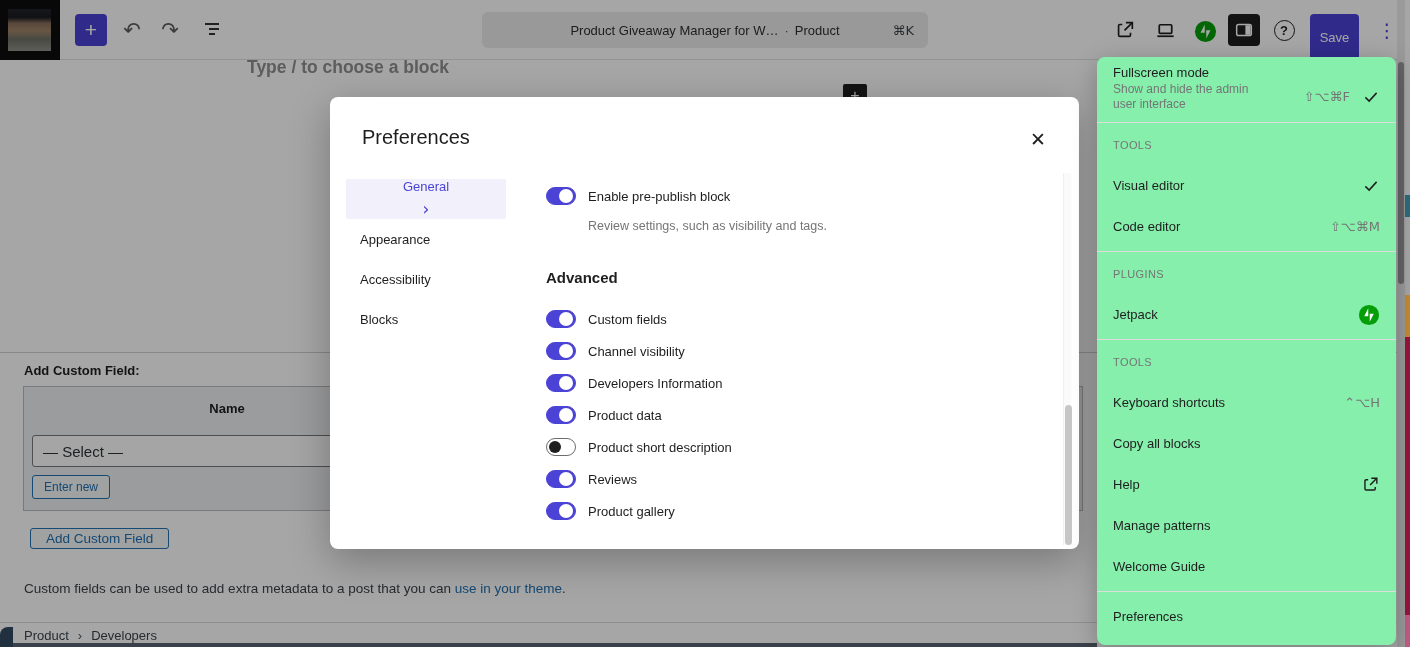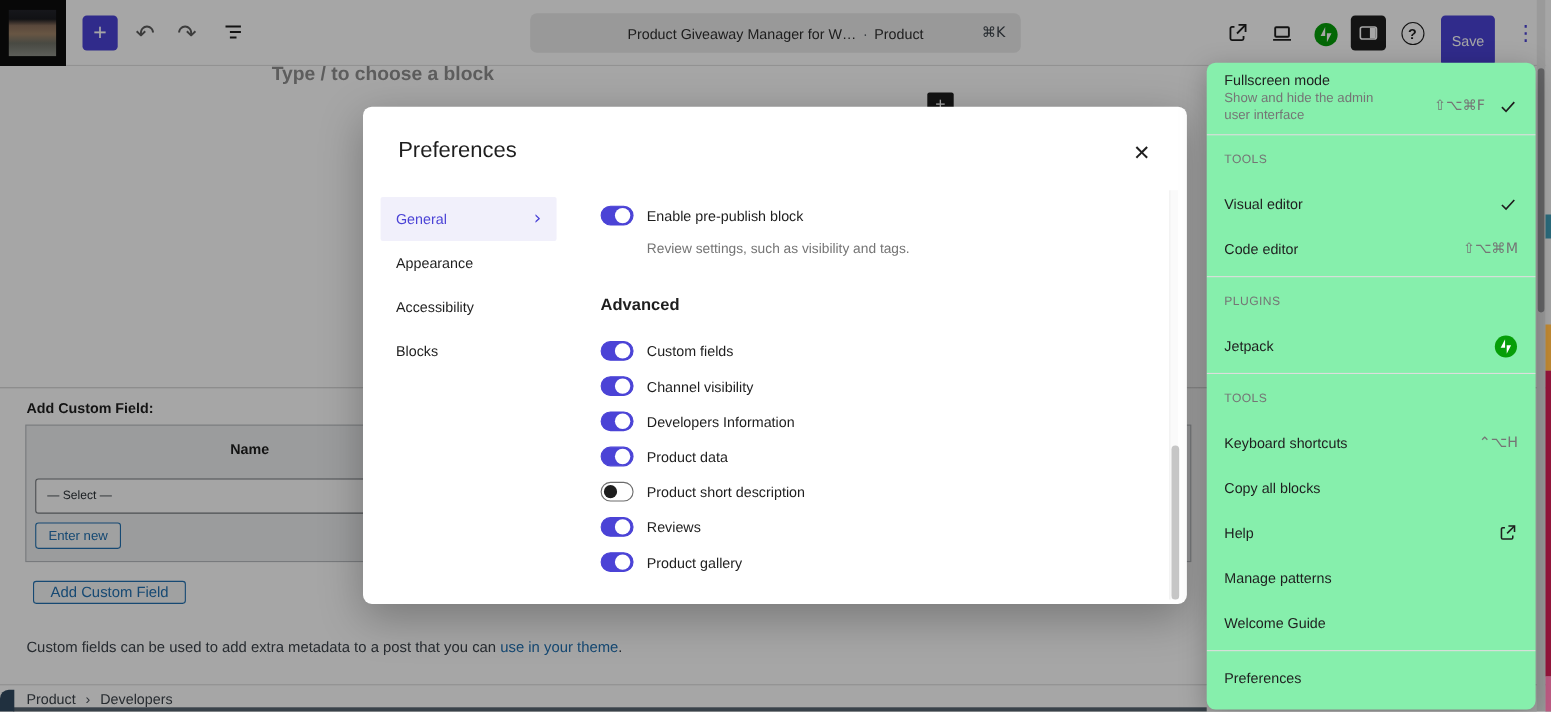--- a/index.html
+++ b/index.html
@@ -32,21 +32,21 @@
   
   .canvas { position:absolute; top:61px; left:0; width:1410px; height:291px; background:#fff; z-index:1; }
   .block-placeholder { position:absolute; top:-4px; left:247px; font-size:17.5px; color:#8f8f8f;font-weight:bold; }
   .inserter-btn { position:absolute; top:23px; left:843px; width:24px; height:24px; background:#1e1e1e; color:#fff; border:none; border-radius:2px; font-size:16px; line-height:22px; text-align:center; cursor:pointer; }
 
   
   .metabox { position:absolute; top:352px; left:0; width:1410px; height:270px; background:#fff; border-top:1px solid #d0d0d0; z-index:1; }
   .cf-heading { position:absolute; top:10px; left:24px; font-size:13px; font-weight:bold; color:#1e1e1e; }
   .cf-panel { position:absolute; top:33px; left:23px; width:1060px; height:125px; background:#eef0f1; border:1px solid #b9bcc0; }
   .cf-name-header { position:absolute; top:14px; left:203px; transform:translateX(-50%); font-size:13px; font-weight:bold; color:#1e1e1e; }
-  .cf-select { position:absolute; top:48px; left:8px; width:450px; height:32px; background:#fdfdfd; border:1px solid #75797e; border-radius:3px; font-size:11px; color:#2c3338; text-align:left; padding-left:10px; cursor:pointer; }
+  .cf-select { position:absolute; top:48px; left:8px; width:450px; height:32px; background:#fdfdfd; border:1px solid #75797e; border-radius:3px; font-size:15px; color:#2c3338; text-align:left; padding-left:10px; cursor:pointer; }
   .cf-enter-new { position:absolute; top:88px; left:8px; padding:4px 11px; background:#f6f7f7; border:1px solid #2271b1; border-radius:3px; color:#2271b1; font-size:12px; cursor:pointer; }
   .cf-add-btn { position:absolute; top:175px; left:30px; padding:2px 15px; background:#f6f7f7; border:1px solid #2271b1; border-radius:3px; color:#2271b1; font-size:13.5px; cursor:pointer; }
   .cf-help { position:absolute; top:228px; left:24px; font-size:13.5px; color:#3c434a; }
   .cf-help a { color:#2271b1; cursor:pointer; }
 
   
   .breadcrumb-bar { position:absolute; top:622px; left:0; width:1410px; height:25px; background:#fff; border-top:1px solid #dcdcde; z-index:1; display:flex; align-items:center; padding-left:24px; font-size:13px; }
   .bc-item { color:#3c434a; cursor:pointer; }
   .bc-sep { margin:0 9px; color:#50575e; }
 
@@ -63,21 +63,21 @@
   .toast-corner { position:absolute; left:0; top:627px; width:13px; height:20px; background:#20303f; border-top-left-radius:8px; z-index:12; }
 
   
   .modal { position:absolute; top:97px; left:330px; width:749px; height:452px; background:#fff; border-radius:8px; box-shadow:0 12px 40px rgba(0,0,0,.28); z-index:20; }
   .modal-header { position:relative; height:76px; }
   .modal-title { position:absolute; top:29px; left:32px; font-size:20px; font-weight:500; color:#1e1e1e; }
   .modal-close { position:absolute; top:27px; right:26px; width:30px; height:30px; border:none; background:transparent; font-size:19px; color:#1e1e1e; cursor:pointer; font-family:"DejaVu Sans",sans-serif; }
   .modal-body { position:absolute; top:76px; left:0; right:0; bottom:0; display:flex; }
   .modal-tabs { width:160px; margin:6px 0 0 16px; flex:none; }
   .tab-item { height:40px; display:flex; align-items:center; justify-content:space-between; padding:0 14px; font-size:13px; color:#1e1e1e; border-radius:2px; cursor:pointer; }
-  .tab-item.selected { background:#f1f0fb; color:#4b43d6; }
+  .tab-item.selected { background:#f1f0fb; color:#4b43d6;flex-direction:column; }
   .tab-chevron { font-size:17px; color:#4b43d6; font-family:"DejaVu Sans",sans-serif; }
   .modal-content { flex:1; padding:14px 46px 0 40px; }
   .toggle-row { display:flex; align-items:center; gap:12px; height:18px; margin-bottom:14px; }
   .toggle-row .t-label { font-size:13px; color:#1e1e1e; }
   .toggle { position:relative; width:30px; height:18px; border-radius:9px; background:#fff; border:1px solid #6c6c6c; flex:none; cursor:pointer; }
   .toggle .knob { position:absolute; top:2px; left:2px; width:12px; height:12px; border-radius:50%; background:#1e1e1e; }
   .toggle.on { background:#4b43d6; border-color:#4b43d6; }
   .toggle.on .knob { left:auto; right:2px; width:14px; height:14px; top:1px; background:#fff; }
   .toggle-help { margin:9px 0 0 42px; font-size:12.5px; color:#757575; }
   .advanced-heading { margin-top:36px; font-size:15px; font-weight:bold; color:#1e1e1e; }

